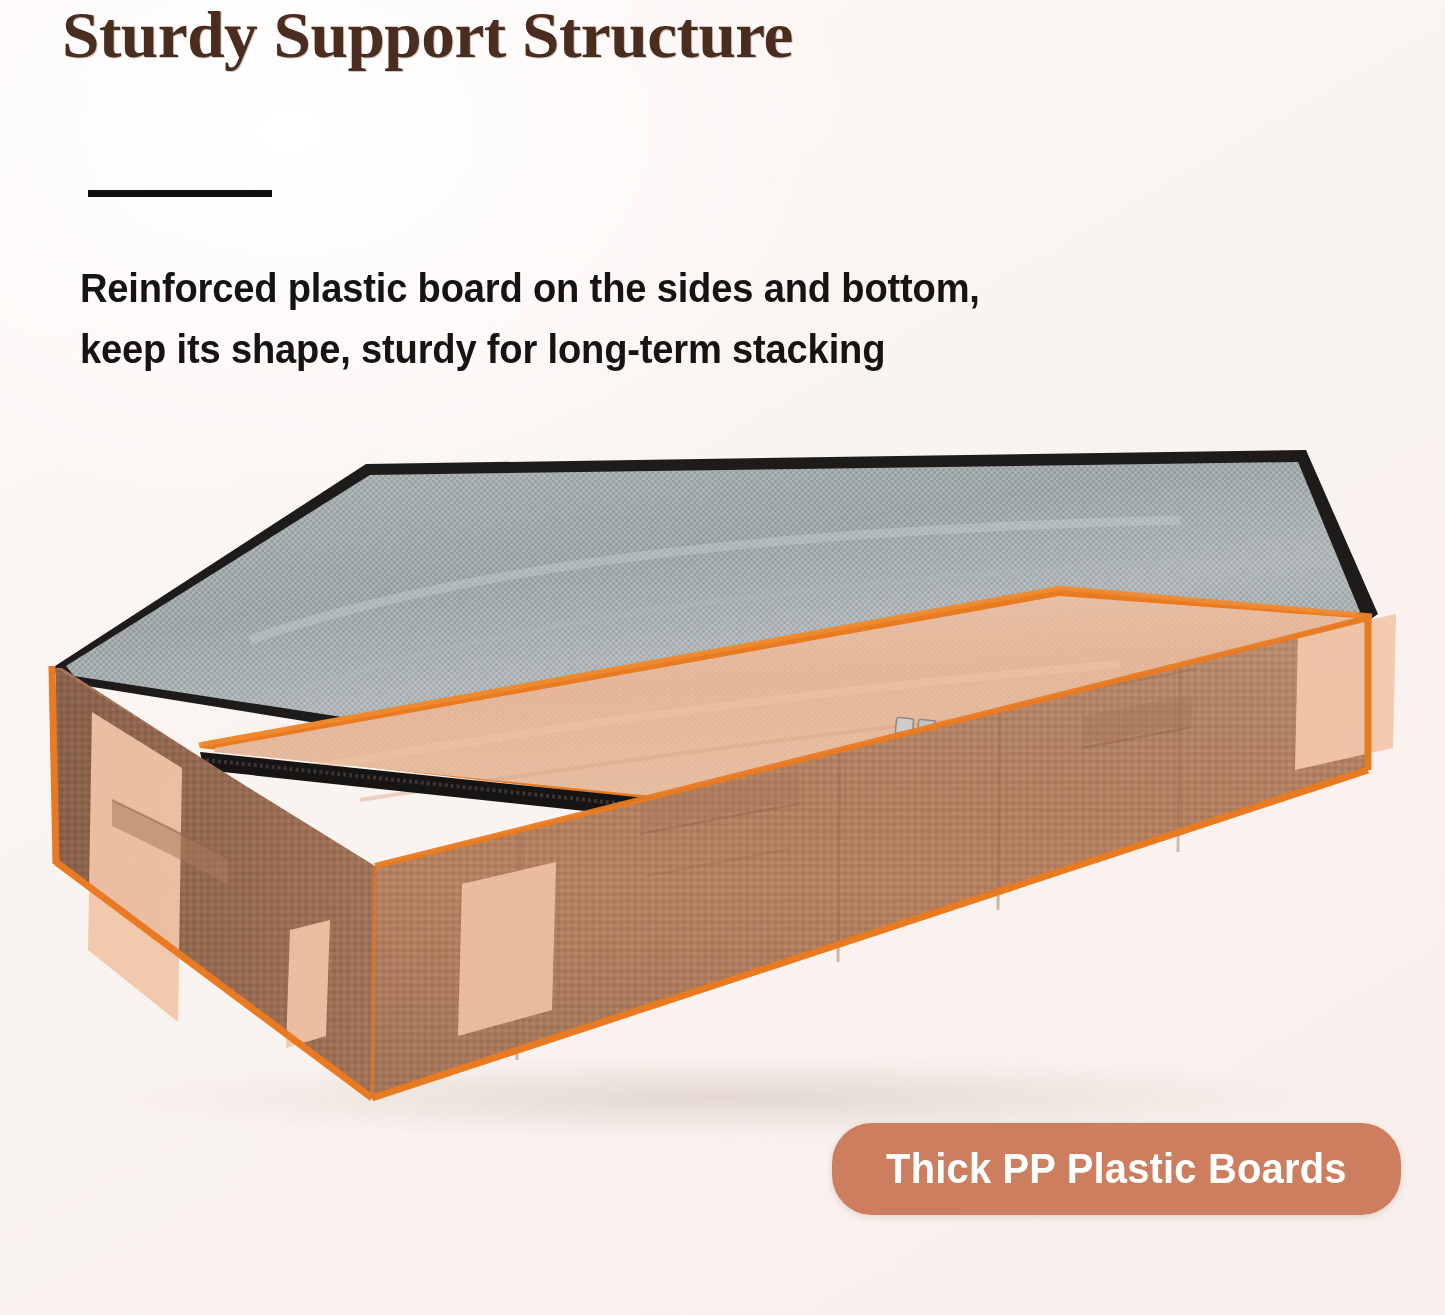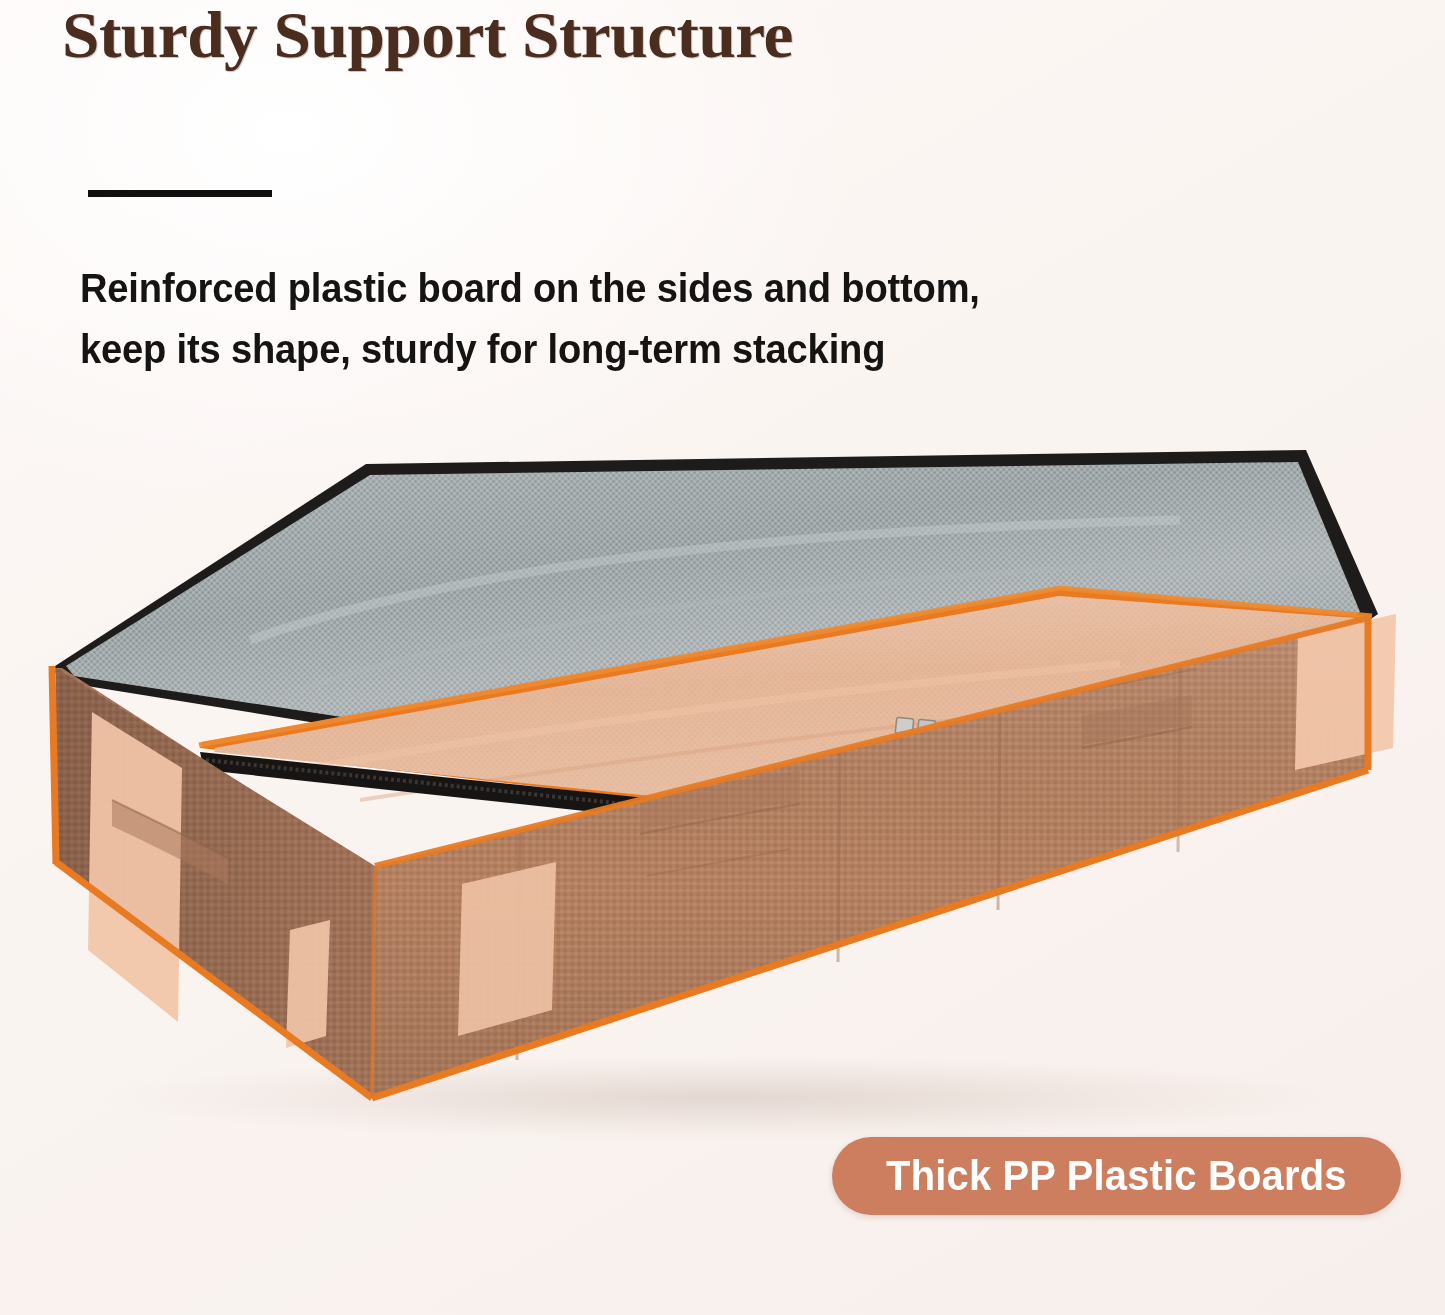--- a/index.html
+++ b/index.html
@@ -54,21 +54,21 @@
     transform-origin:left top;
   }
 
   
   #scene{ position:absolute; left:0; top:0; width:1445px; height:1315px; }
   #scene svg{ display:block; width:1445px; height:1315px; }
 
   
   #badge{
     position:absolute; right:44px; bottom:100px;
-    height:78px;
+    height:92px;
     padding:0 42px;
     border-radius:40px;
     background:#CC7E5E;
     display:flex; align-items:center; justify-content:center;
     box-shadow:0 2px 6px rgba(120,70,45,.18);
   }
   #badge-label{
     color:#FFFFFF;
     font-size:42px;
     font-weight:bold;

